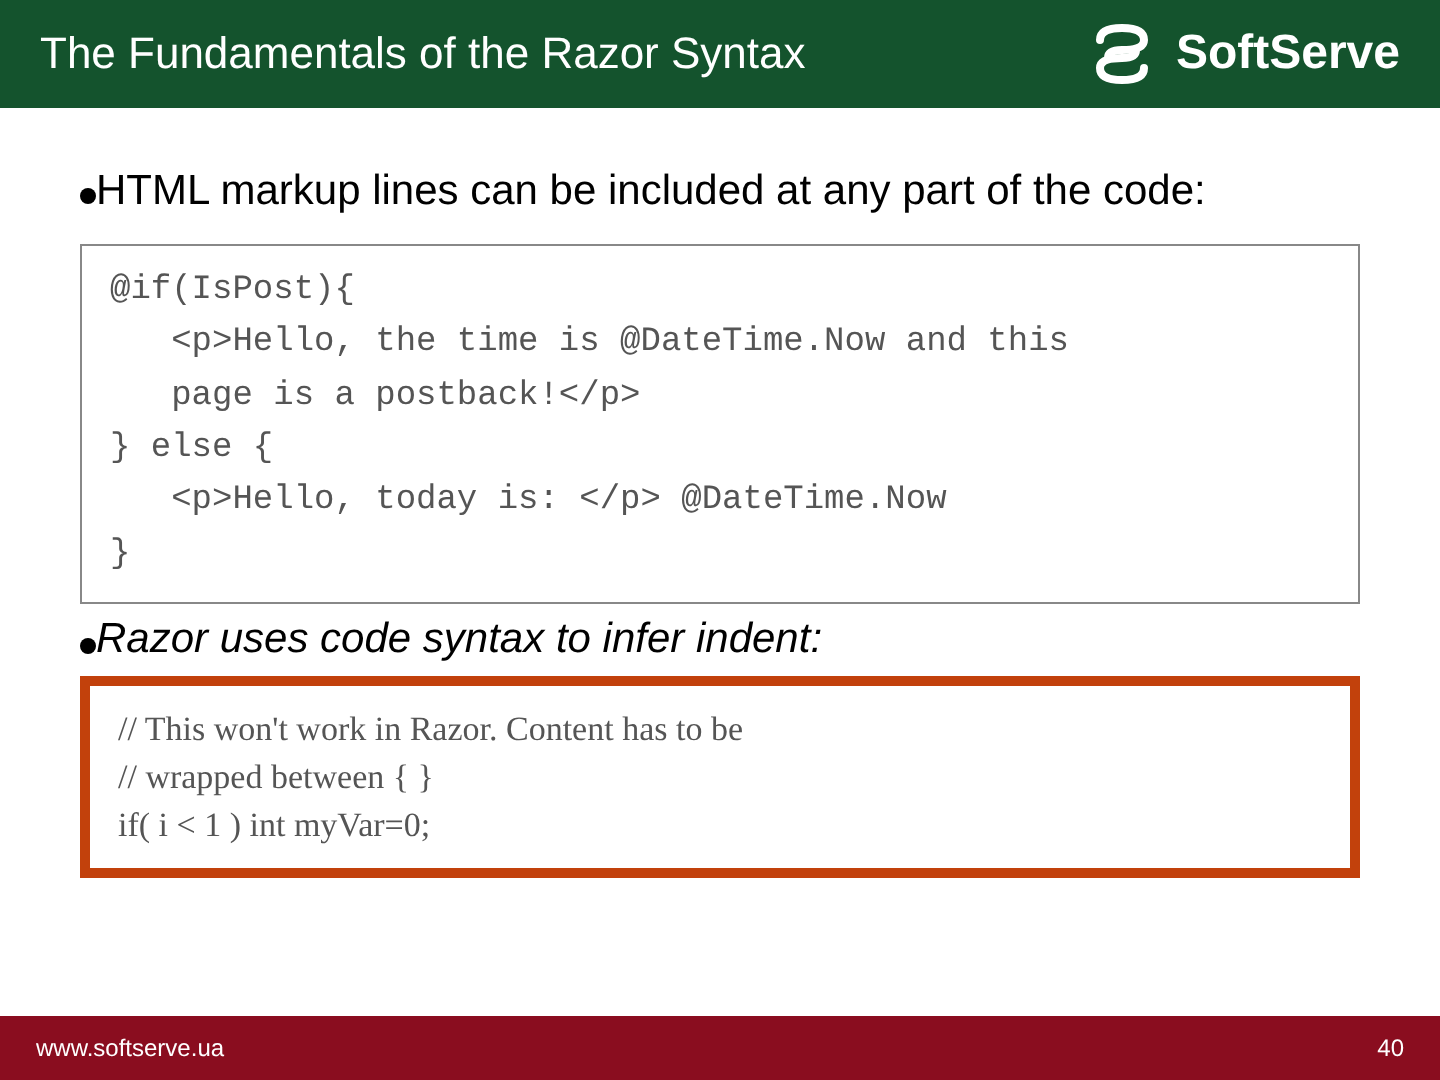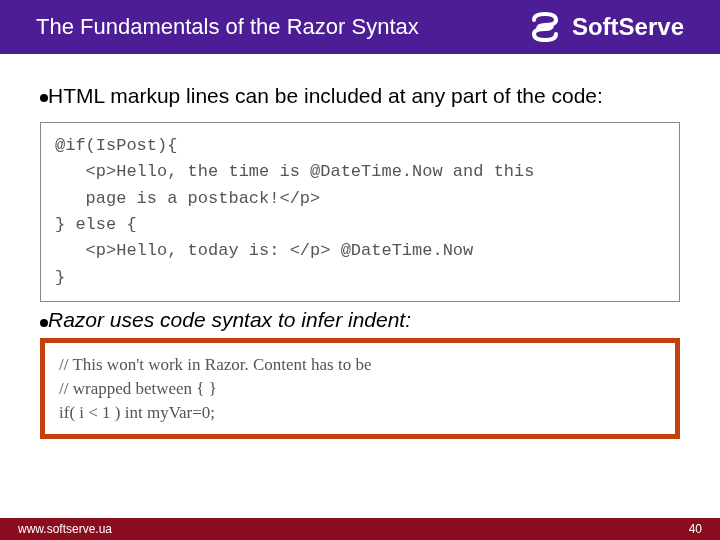--- a/index.html
+++ b/index.html
@@ -2,23 +2,23 @@
 <html><head>
 <meta charset="utf-8">
 <style>
   * { margin: 0; padding: 0; box-sizing: border-box; }
   body {
     width: 720px; height: 540px;
     font-family: Arial, Helvetica, sans-serif;
     background: #fff; position: relative; overflow: hidden;
   }
   .header {
-    background: #4c1d95; height: 54px; display: flex;
+    background: #14532d; height: 54px; display: flex;
     align-items: center; justify-content: space-between;
-    padding: 0 36px;
+    padding: 0 20px;
   }
   .title {
     color: #fff; font-size: 22px; font-weight: 400;
   }
   .brand {
     display: flex; align-items: center; gap: 10px; color: #fff;
   }
   .brand-logo {
     width: 34px; height: 34px; position: relative;
   }
@@ -46,21 +46,21 @@
     font-style: italic;
   }
   .bullet-line.overlap .dot { margin-top: 11px; }
   .codebox2 {
     border: 5px solid #c2410c; padding: 10px 14px;
     font-family: Liberation Serif, serif; font-size: 17px;
     color: #555; line-height: 1.4; white-space: pre; margin-top: 36px;
   }
   .footer {
     position: absolute; bottom: 0; left: 0; right: 0;
-    background: #8a0d1f; height: 22px; display: flex;
+    background: #8a0d1f; height: 32px; display: flex;
     align-items: center; justify-content: space-between;
     padding: 0 18px; color: #fff; font-size: 12px;
   }
 </style>
 </head>
 <body>
 
 <div class="header">
   <div class="title">The Fundamentals of the Razor Syntax</div>
   <div class="brand">

